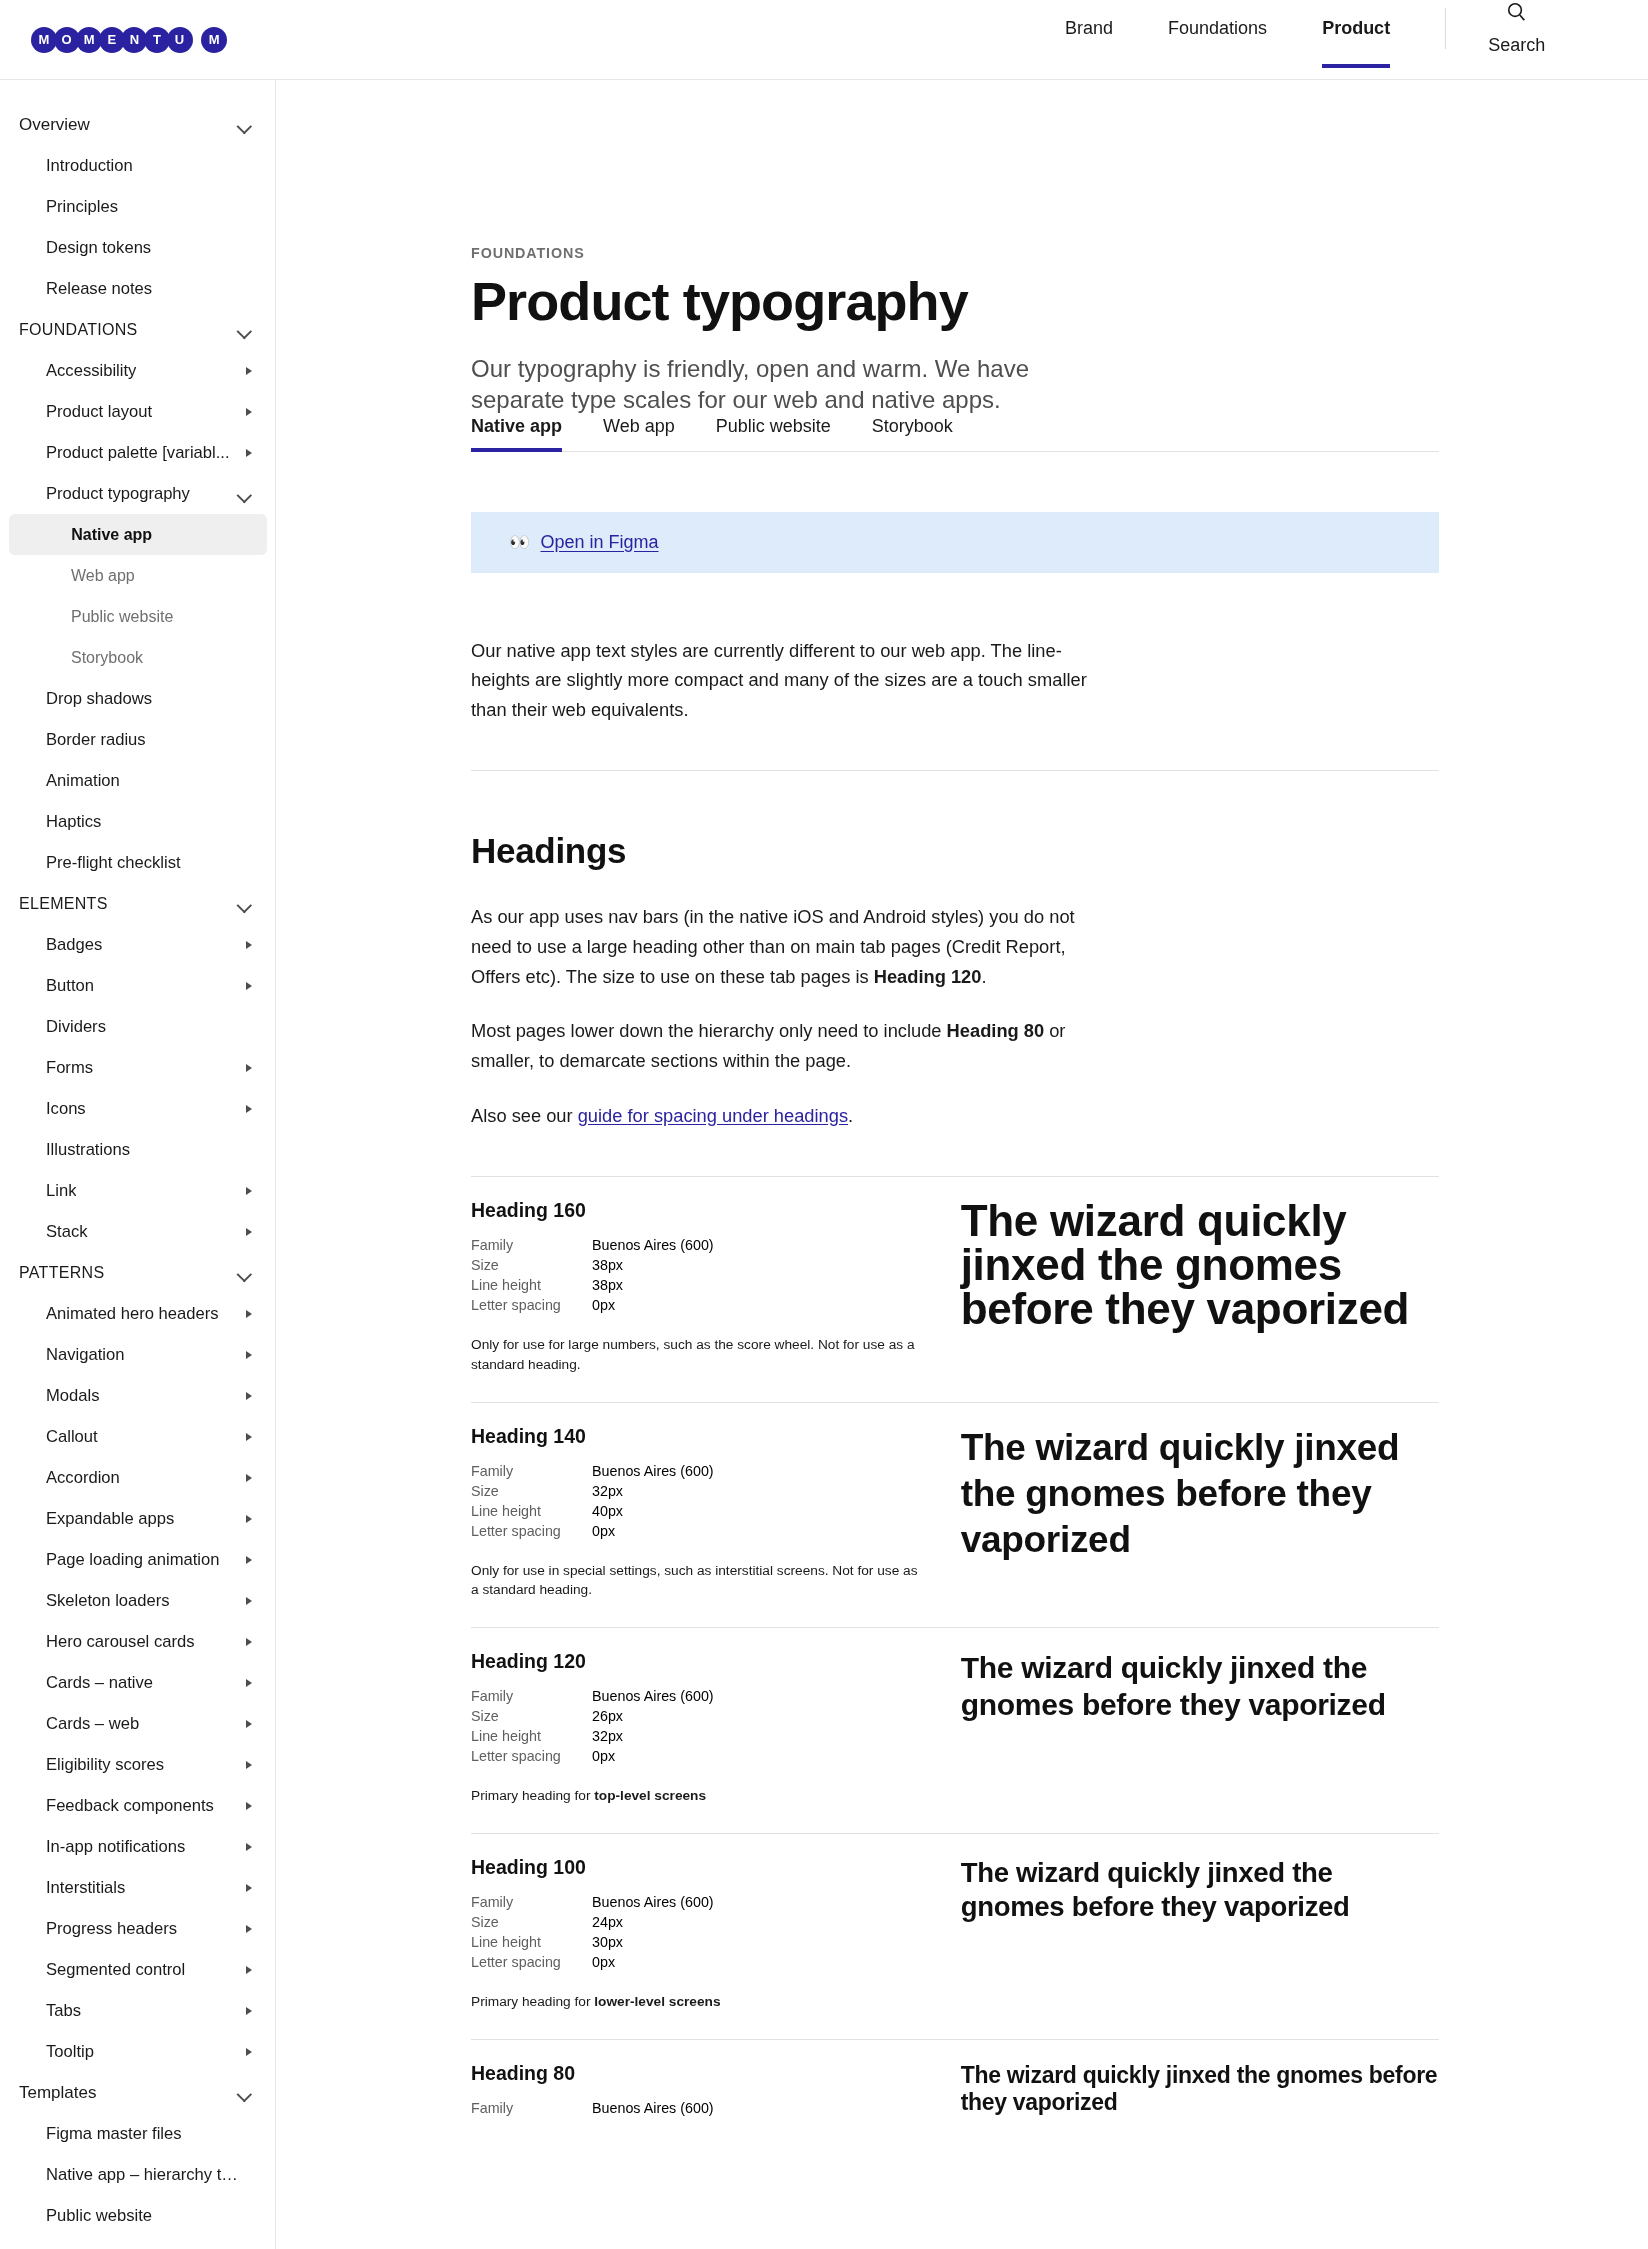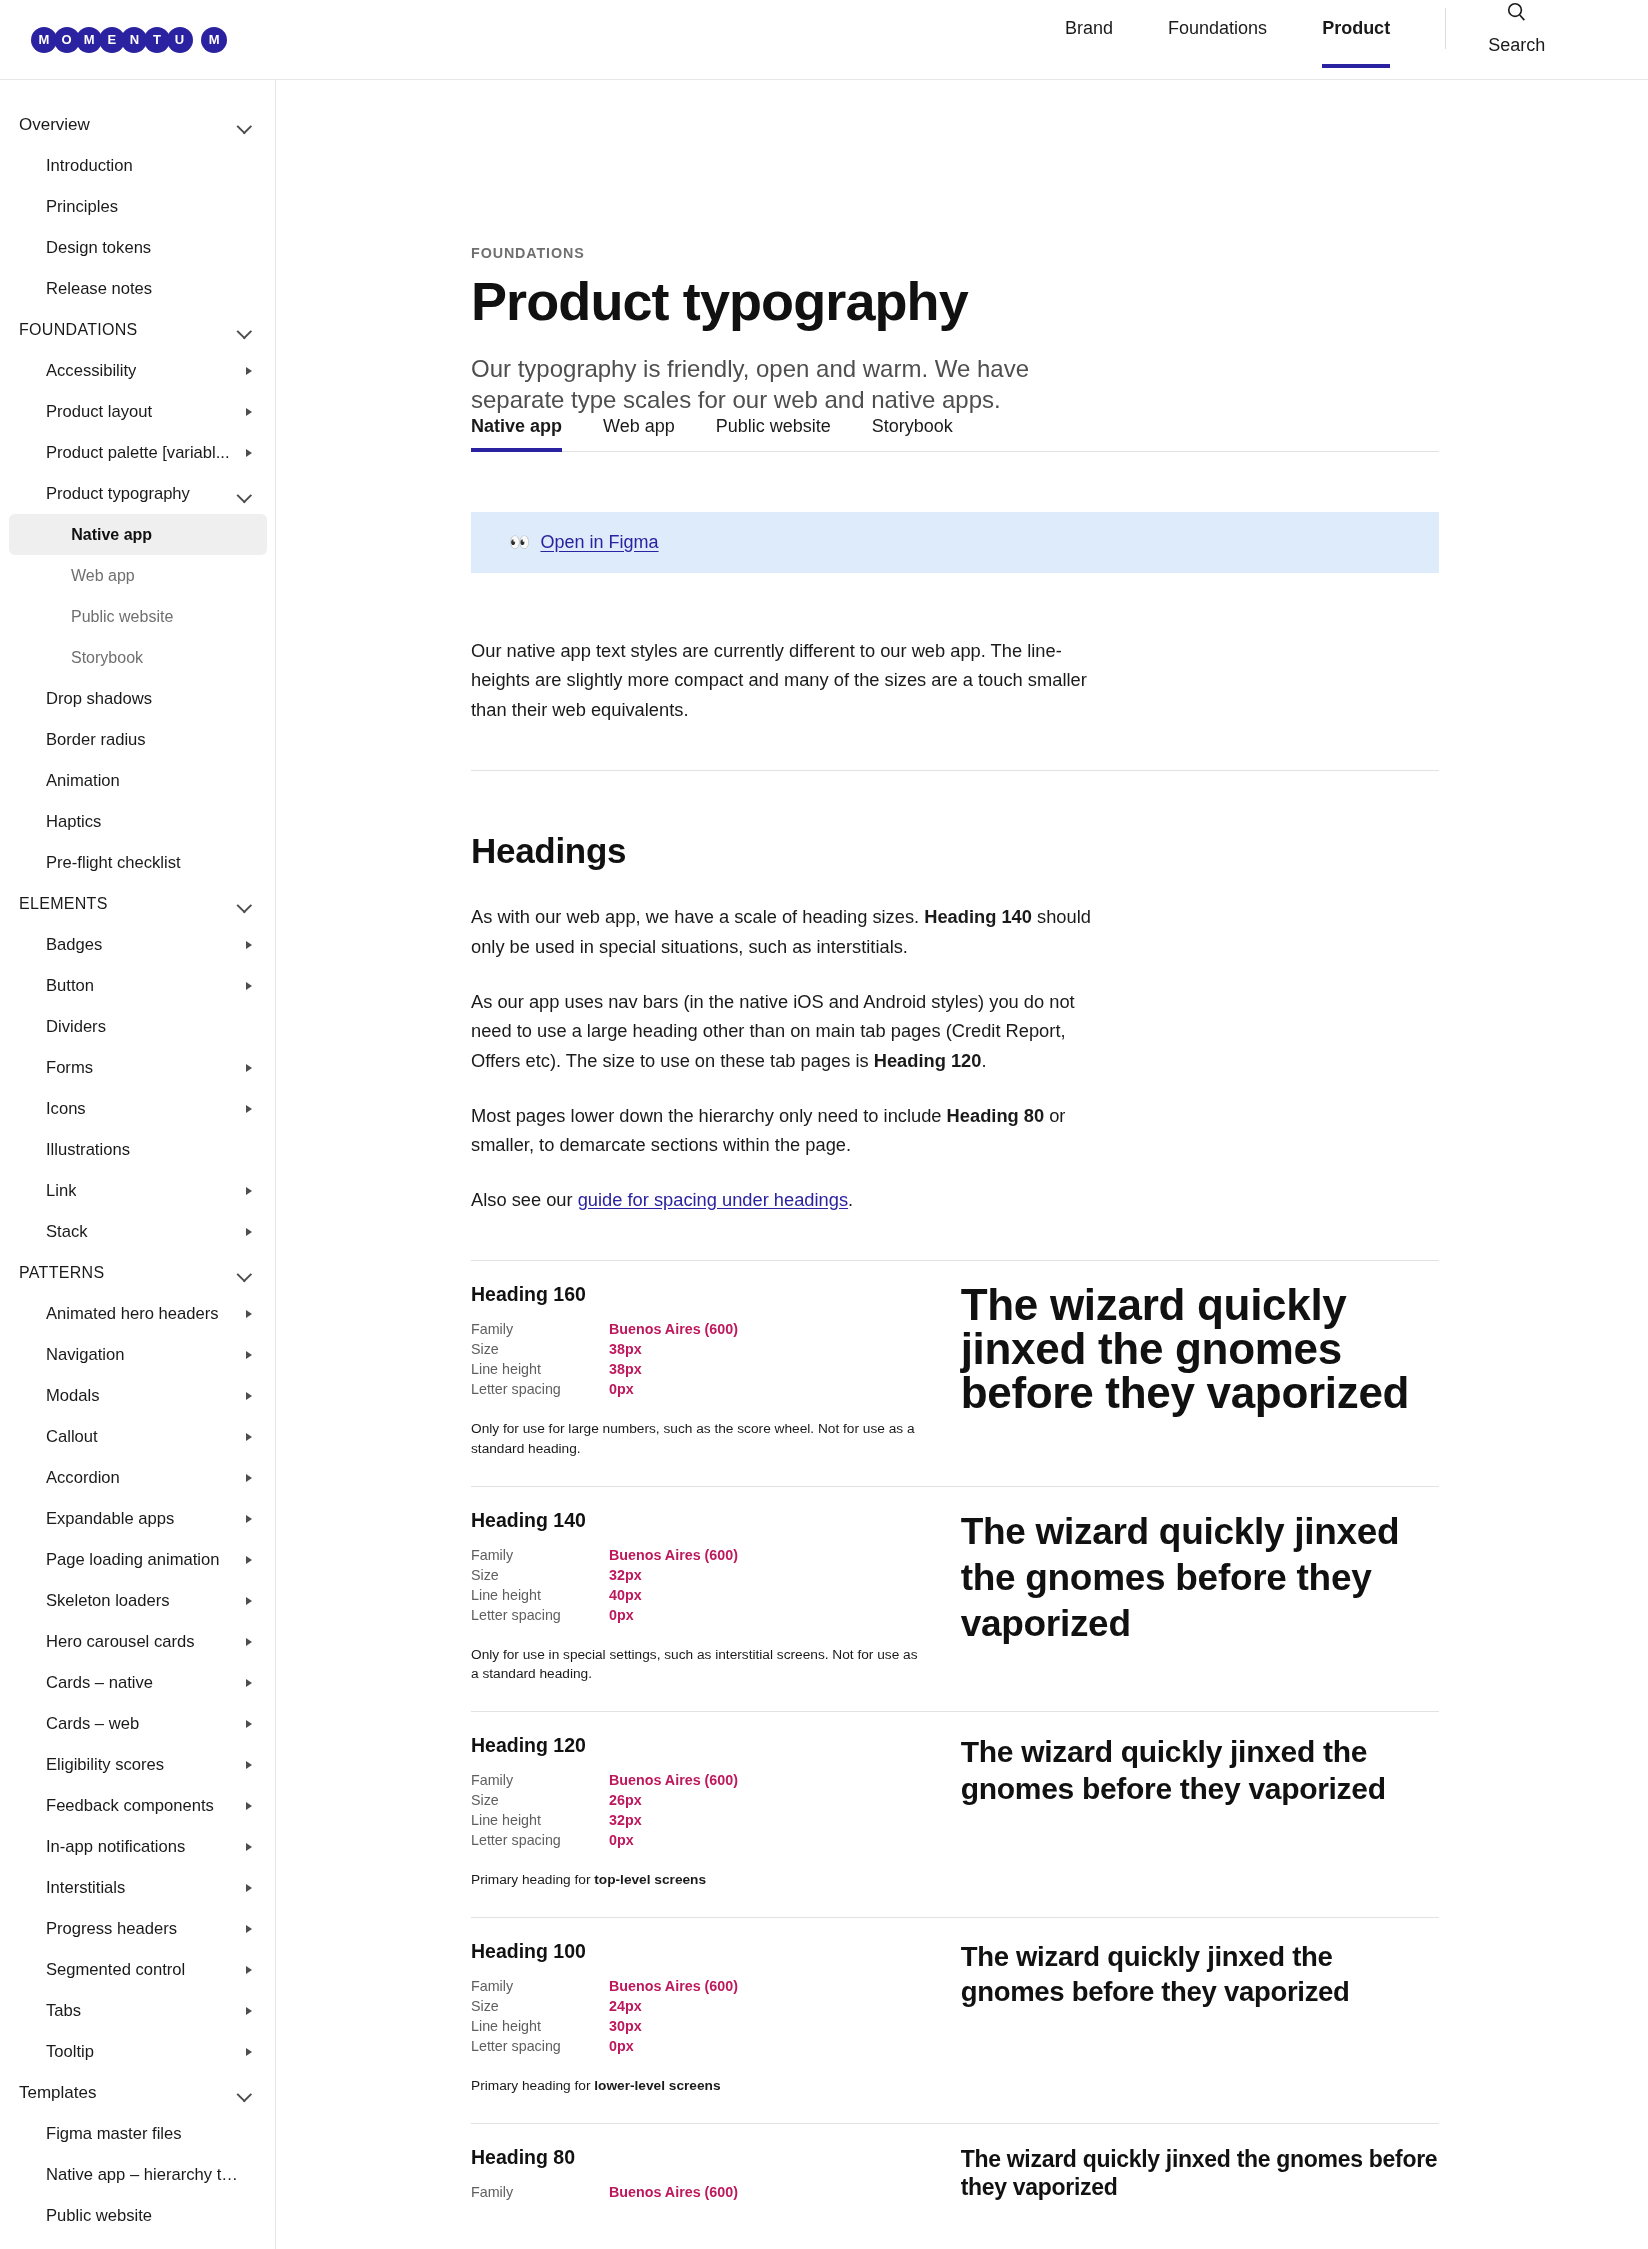--- a/index.html
+++ b/index.html
@@ -299,23 +299,22 @@
     align-items: center;
   }
   .spec-attr .k {
     width: 121px;
     flex: 0 0 121px;
     font-size: 14.3px;
     color: #5f5f5f;
   }
   .spec-attr .v {
     font-size: 14.3px;
-    font-weight: 700;
-    color: #be185d;
-    margin-left: 17px;
+    font-weight: 400;
+    color: #000000;
   }
   .spec-note {
     margin-top: 22px;
     font-size: 13.7px;
     line-height: 1.42;
     color: #1a1a1a;
     max-width: 452px;
   }
   .spec-note b { font-weight: 700; }
 
@@ -573,23 +572,20 @@
         <span class="emoji">👀</span>
         <a>Open in Figma</a>
       </div>
 
       <p class="body-copy">Our native app text styles are currently different to our web app. The line-heights are slightly more compact and many of the sizes are a touch smaller than their web equivalents.</p>
 
       <div class="hr"></div>
 
       <h2 class="section-title">Headings</h2>
 
-      <p class="body-copy mb">
-        <span>As with our web app, we have a scale of heading sizes. </span><b>Heading 140</b><span> should only be used in special situations, such as interstitials.</span>
-      </p>
 
       <p class="body-copy mb">
         <span>As our app uses nav bars (in the native iOS and Android styles) you do not need to use a large heading other than on main tab pages (Credit Report, Offers etc). The size to use on these tab pages is </span><b>Heading 120</b><span>.</span>
       </p>
 
       <p class="body-copy mb">
         <span>Most pages lower down the hierarchy only need to include </span><b>Heading 80</b><span> or smaller, to demarcate sections within the page.</span>
       </p>
 
       <p class="body-copy">

